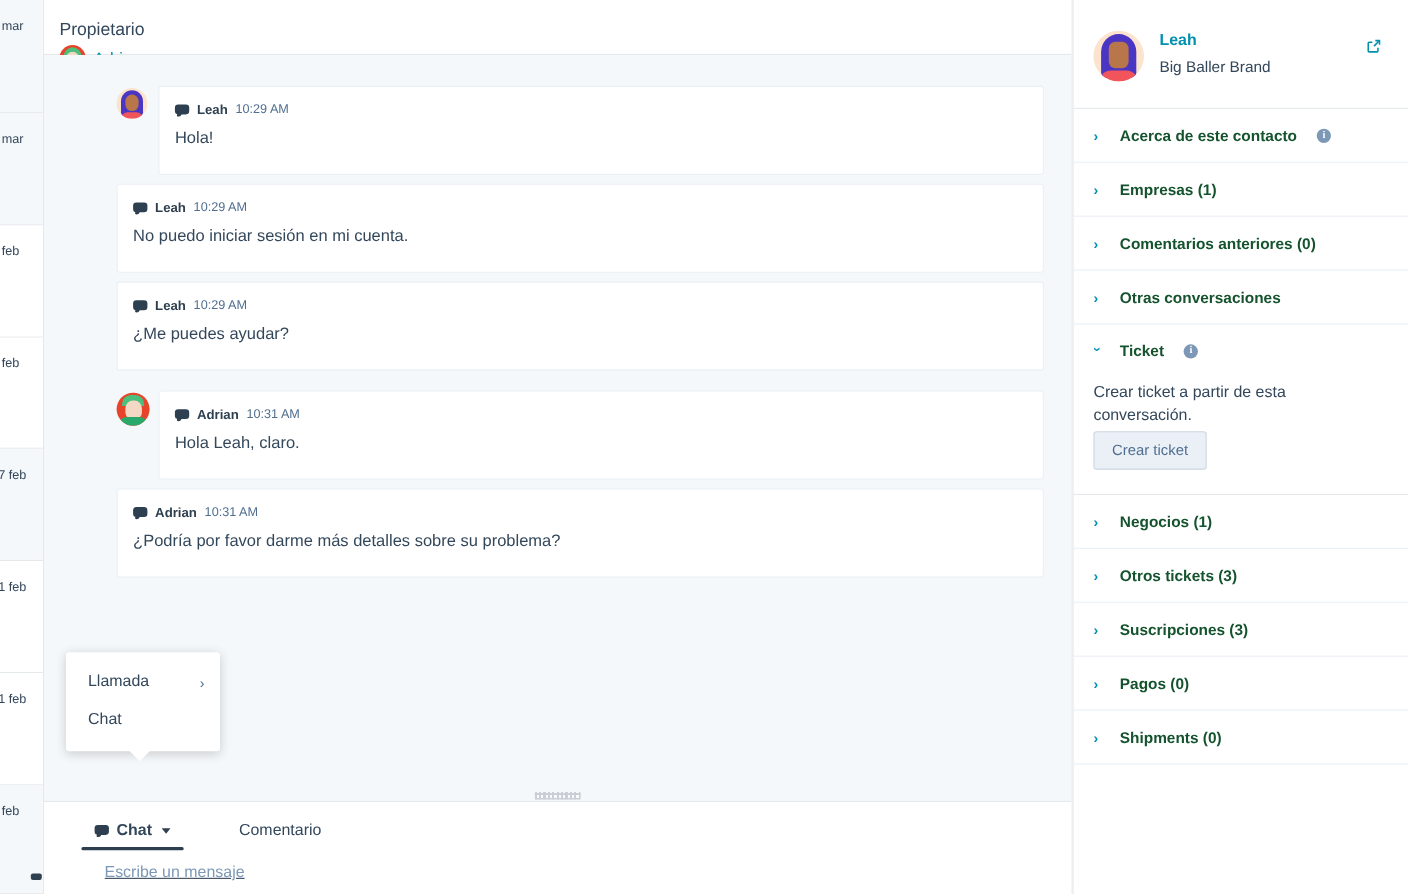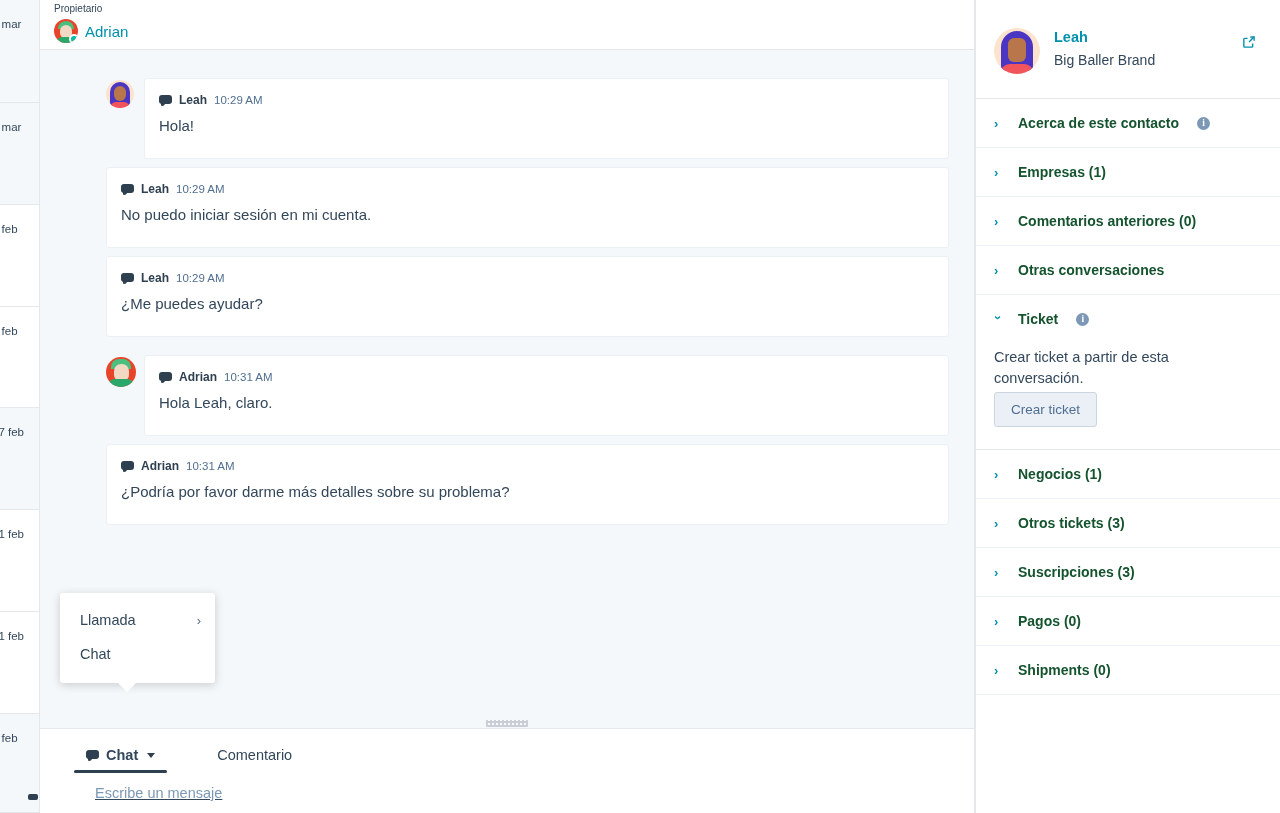--- a/index.html
+++ b/index.html
@@ -69,24 +69,24 @@
   
   .thread-header {
     background: #ffffff;
     height: 50px;
     padding: 0 0 0 14px;
     position: relative;
     flex: 0 0 50px;
     border-bottom: 1px solid #e5e8eb;
   }
   .owner-label {
-    font-size: 10px;
+    font-size: 16px;
     color: #33475b;
     line-height: 1;
-    padding-top: 4px;
+    padding-top: 20px;
   }
   .owner-row {
     display: flex;
     align-items: center;
     gap: 7px;
     margin-top: 5px;
   }
   .owner-name {
     font-size: 15px;
     color: #0091ae;
@@ -220,21 +220,21 @@
   .bubble-text {
     font-size: 15px;
     color: #33475b;
     line-height: 1.4;
   }
 
   
   .ctx-menu {
     position: absolute;
     left: 20px; top: 593px;
-    width: 155px;
+    width: 140px;
     background: #ffffff;
     border-radius: 3px;
     box-shadow: 0 2px 10px rgba(0,0,0,.18);
     padding: 10px 0 12px 0;
     z-index: 40;
   }
   .ctx-menu::after {
     content: "";
     position: absolute;
     left: 57px; bottom: -9px;

